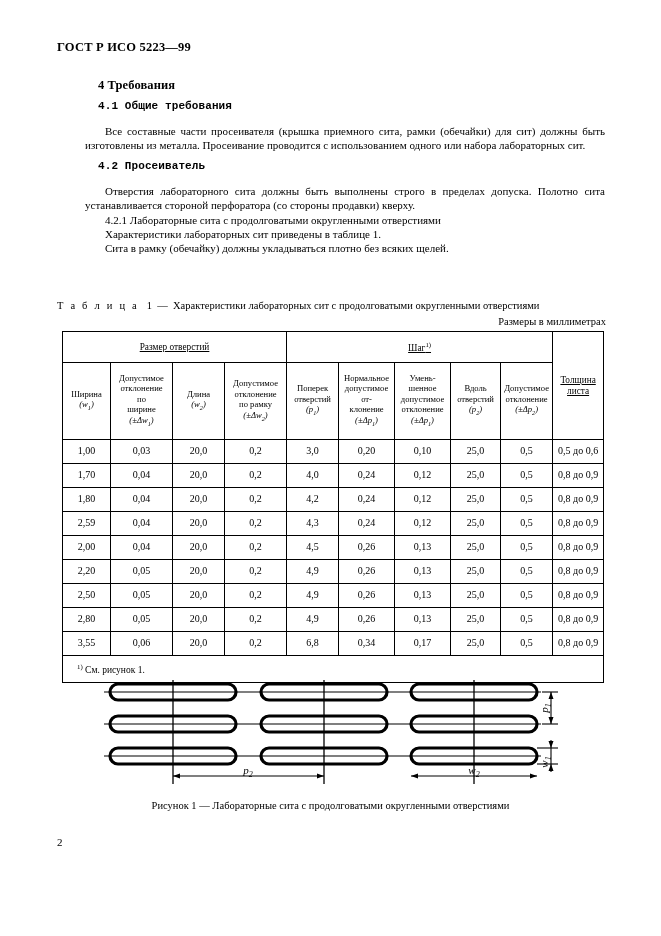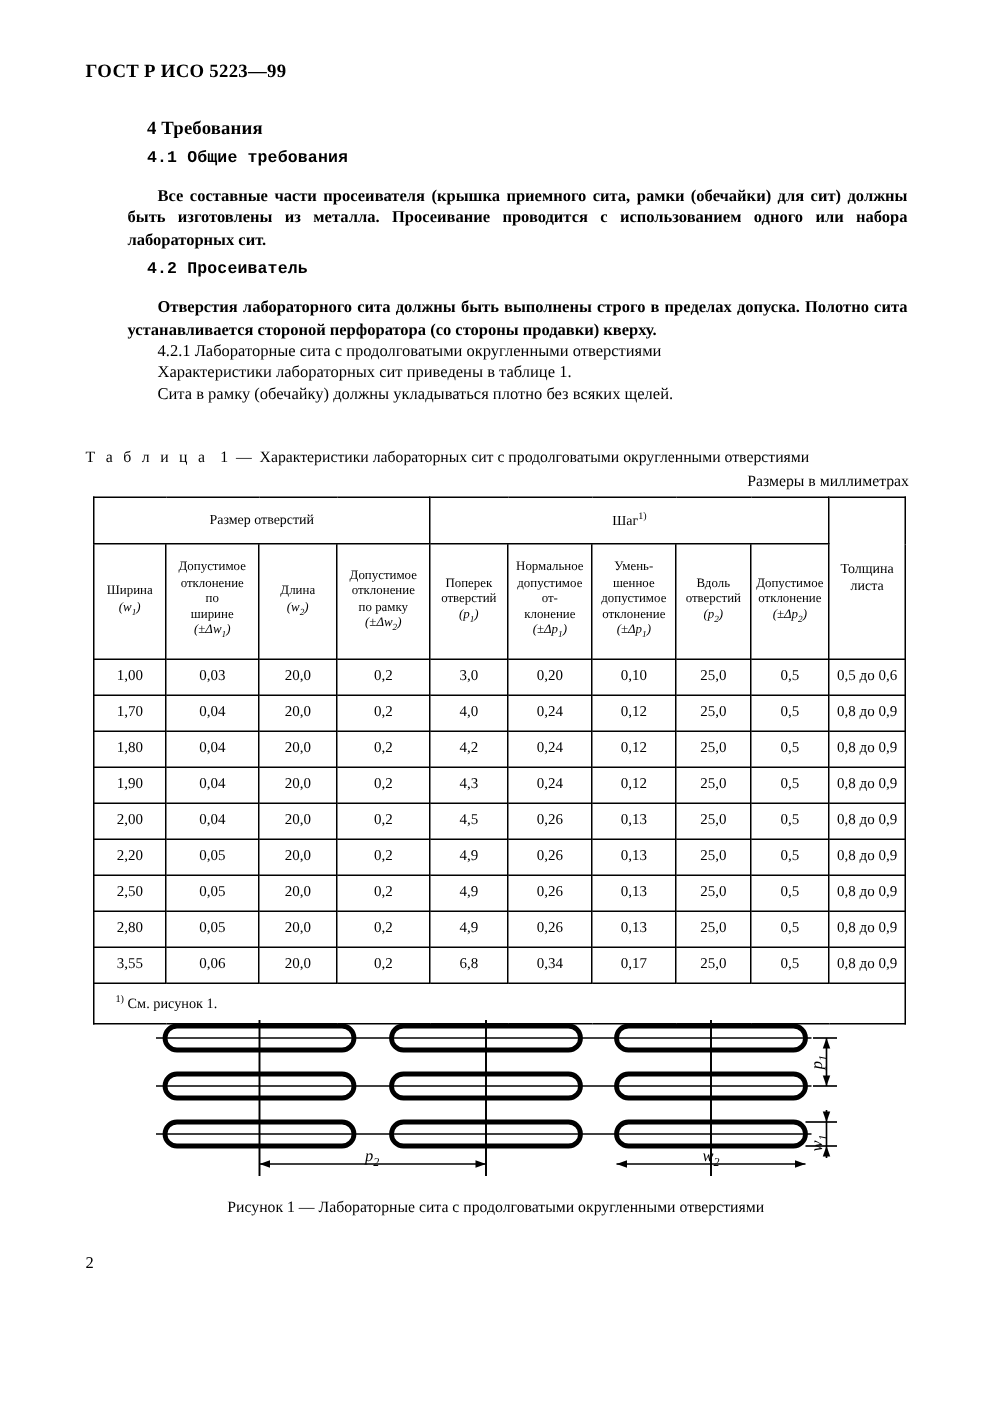--- a/index.html
+++ b/index.html
@@ -55,21 +55,20 @@
     letter-spacing: 0.1px;
     font-family: Liberation Mono, monospace;
   }
   p.para {
     font-size: 11px;
     line-height: 14.4px;
     margin: 12px 0 0 0;
     text-align: justify;
     text-indent: 20px;
     hyphens: manual;
-    font-weight: bold;
   }
   p.noind {
     font-size: 11px;
     line-height: 14.4px;
     margin: 0;
     text-indent: 20px;
   }
 
   
   .tbl-caption {
@@ -106,20 +105,21 @@
     border: 0.8px solid #000;
     padding: 2px 1px;
     text-align: center;
     vertical-align: middle;
     font-weight: normal;
     line-height: 10.5px;
   }
   table.t1 .grp {
     height: 26px;
     font-size: 9.3px;
+    text-decoration: underline;
   }
   table.t1 .hd {
     height: 72px;
     font-size: 8.6px;
   }
   table.t1 tbody td {
     height: 19px;
     font-size: 10px;
   }
   table.t1 .outer-l { border-left-width: 1.6px; }
@@ -302,21 +302,21 @@
             <td>20,0</td>
             <td class="thick-r">0,2</td>
             <td>4,2</td>
             <td>0,24</td>
             <td>0,12</td>
             <td>25,0</td>
             <td class="thick-r">0,5</td>
             <td class="outer-r">0,8 до 0,9</td>
           </tr>
           <tr>
-            <td class="outer-l">1,90</td>
+            <td class="outer-l">2,59</td>
             <td>0,04</td>
             <td>20,0</td>
             <td class="thick-r">0,2</td>
             <td>4,3</td>
             <td>0,24</td>
             <td>0,12</td>
             <td>25,0</td>
             <td class="thick-r">0,5</td>
             <td class="outer-r">0,8 до 0,9</td>
           </tr>

